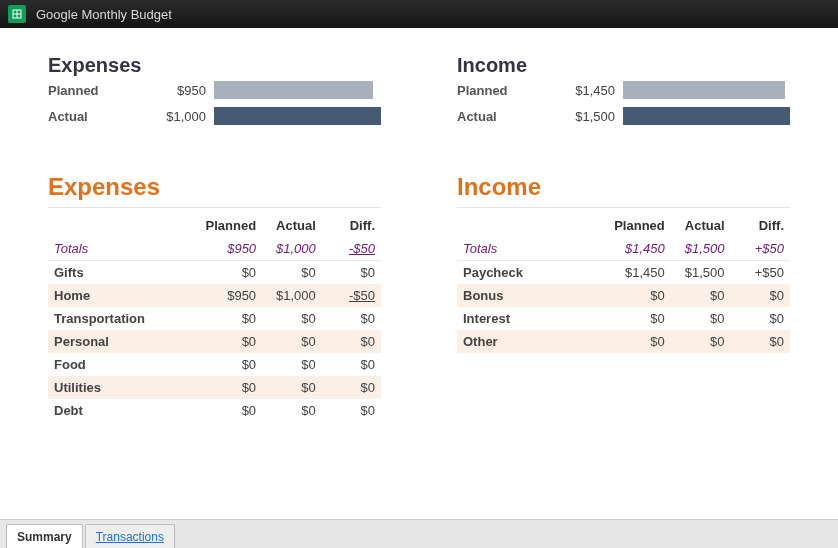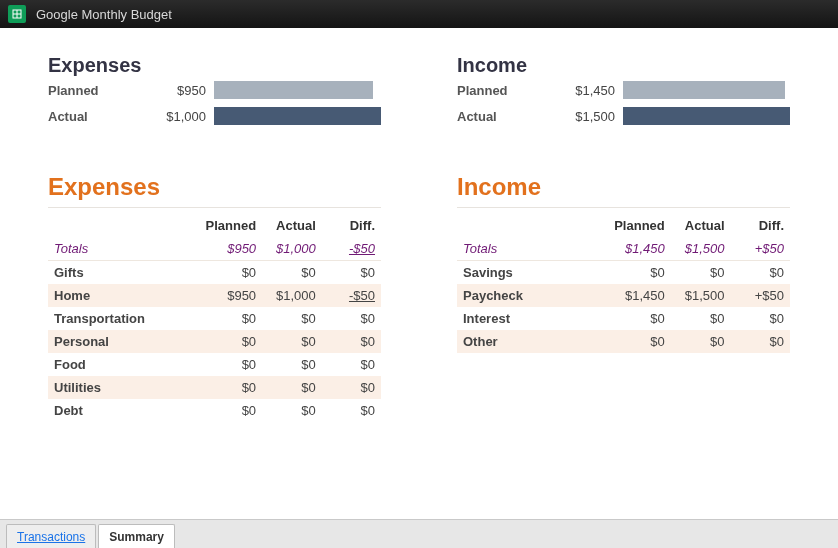--- a/index.html
+++ b/index.html
@@ -178,46 +178,46 @@
             </tr>
           </thead>
           <tbody id="inc-body">
               <tr class="totals">
                 <td class="first">Totals</td>
                 <td>$1,450</td>
                 <td>$1,500</td>
                 <td class="pos">+$50</td>
               </tr>
               <tr class="data">
-                <td class="first">Savings</td>
-                <td>$0</td>
-                <td>$0</td>
-                <td class="diff">$0</td>
-              </tr>
-              <tr class="data">
                 <td class="first">Paycheck</td>
                 <td>$1,450</td>
                 <td>$1,500</td>
                 <td class="pos">+$50</td>
+              </tr>
+              <tr class="data">
+                <td class="first">Bonus</td>
+                <td>$0</td>
+                <td>$0</td>
+                <td class="diff">$0</td>
               </tr>
               <tr class="data">
                 <td class="first">Interest</td>
                 <td>$0</td>
                 <td>$0</td>
                 <td class="diff">$0</td>
               </tr>
               <tr class="data">
                 <td class="first">Other</td>
                 <td>$0</td>
                 <td>$0</td>
                 <td class="diff">$0</td>
               </tr>
             </tbody>
         </table>
       </div>
     </div>
   </div>
 
   <div class="tabbar">
+    <div class="tab active"><span>Summary</span></div>
     <div class="tab inactive"><span>Transactions</span></div>
-    <div class="tab active"><span>Summary</span></div>
   </div>
 </div>
 
 </body></html>

